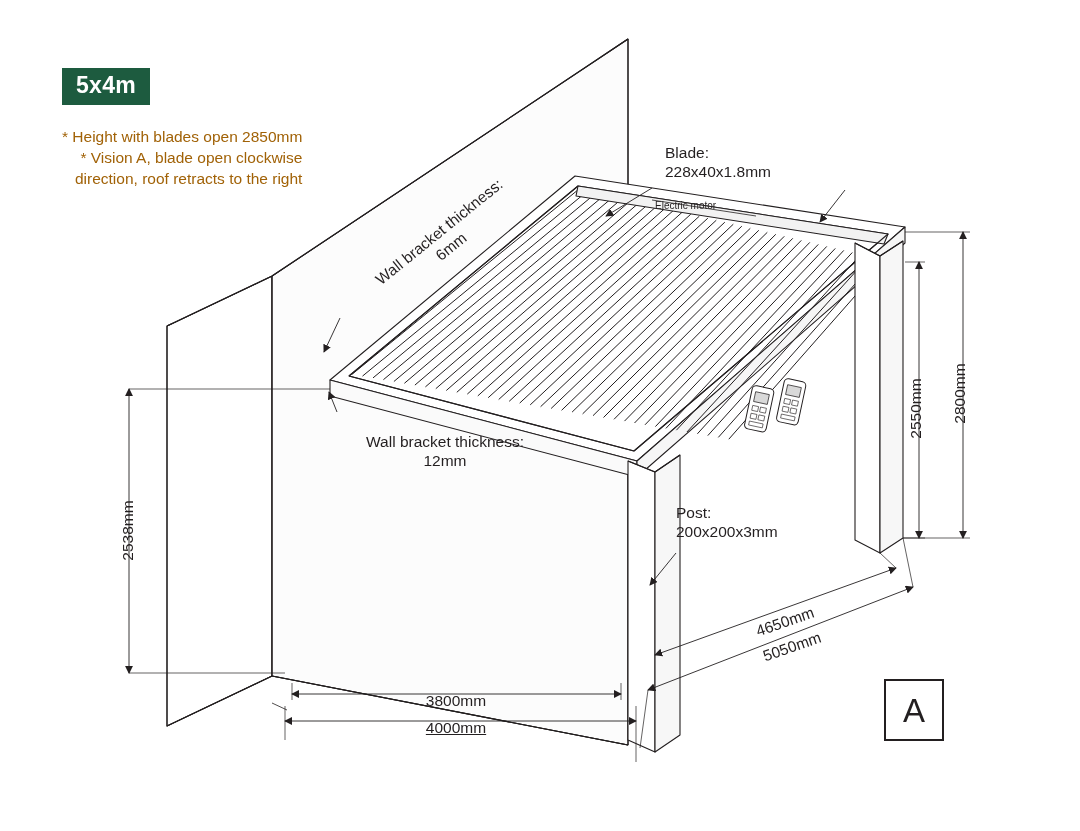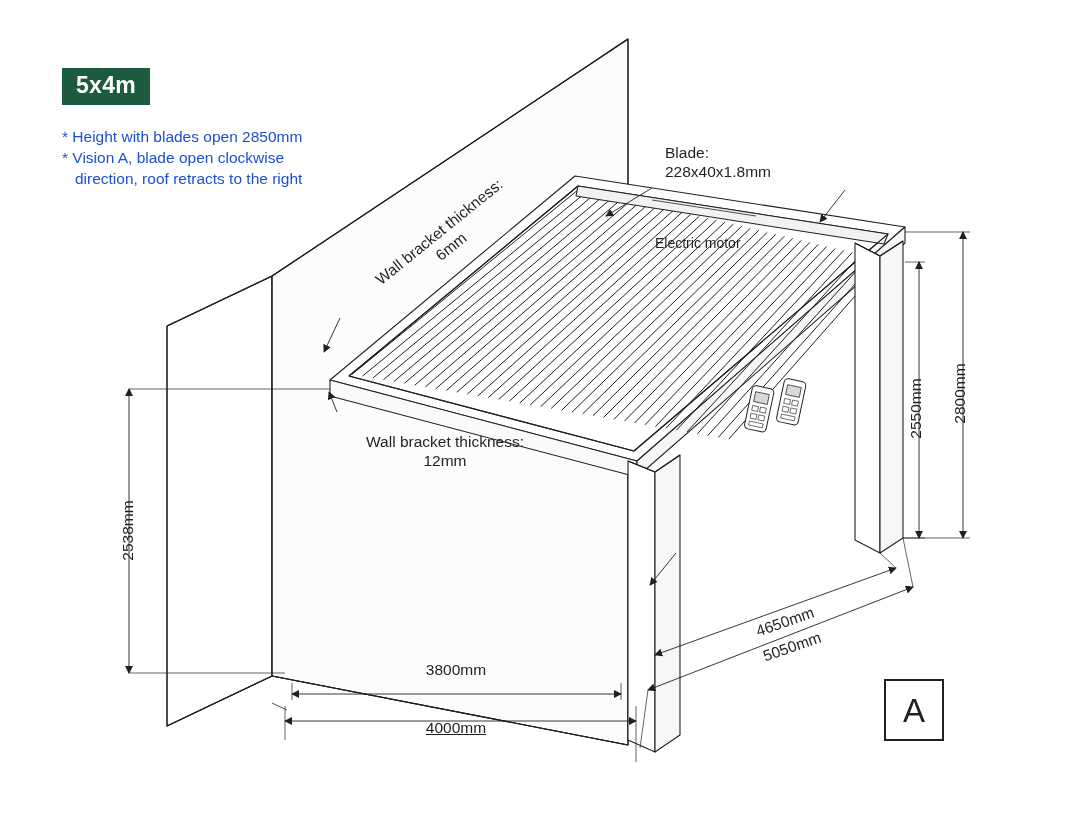--- a/index.html
+++ b/index.html
@@ -36,34 +36,34 @@
     padding: 6px 14px 8px 14px;
     letter-spacing: 0.3px;
     line-height: 1;
   }
   .notes {
     position: absolute;
     left: 62px;
     top: 126px;
     font-size: 15.5px;
     line-height: 21px;
-    color: #1d4ed8;
+    color: #a16207;
     white-space: pre;
+    text-align: right;
   }
   .lbl {
     position: absolute;
     font-size: 15.5px;
     line-height: 19px;
     color: #231f20;
     white-space: pre;
   }
   .lbl.small {
-    font-size: 14px;
+    font-size: 10px;
     line-height: 15px;
-    margin-top: 38px;
   }
   .lbl.center {
     text-align: center;
   }
   .rot-v {
     transform-origin: 50% 50%;
     transform: rotate(-90deg);
   }
   .view-box {
     position: absolute;
@@ -276,28 +276,30 @@
 
 
   <div class="lbl small" style="left:655px; top:198px;">Electric motor</div>
 
   <div class="lbl center" style="left:330px; top:220px; width:230px; transform:rotate(-39deg); transform-origin:50% 50%;">Wall bracket thickness:
 6mm</div>
 
   <div class="lbl center" style="left:335px; top:432px; width:220px;">Wall bracket thickness:
 12mm</div>
 
+  <div class="lbl" style="left:676px; top:503px;">Post:
+200x200x3mm</div>
 
   <div class="lbl rot-v" style="left:77px; top:521px; width:100px; text-align:center;">2538mm</div>
 
   <div class="lbl rot-v" style="left:865px; top:399px; width:100px; text-align:center;">2550mm</div>
 
   <div class="lbl rot-v" style="left:909px; top:384px; width:100px; text-align:center;">2800mm</div>
 
-  <div class="lbl center" style="left:396px; top:660px; width:120px;">3800mm</div>
+  <div class="lbl center" style="left:396px; top:691px; width:120px;">3800mm</div>
 
   <div class="lbl center" style="left:396px; top:718px; width:120px;text-decoration:underline;">4000mm</div>
 
   <div class="lbl center" style="left:720px; top:612px; width:130px; transform:rotate(-19deg); transform-origin:50% 50%;">4650mm</div>
 
   <div class="lbl center" style="left:727px; top:637px; width:130px; transform:rotate(-19deg); transform-origin:50% 50%;">5050mm</div>
 
   <div class="view-box">A</div>
 
 </div>

